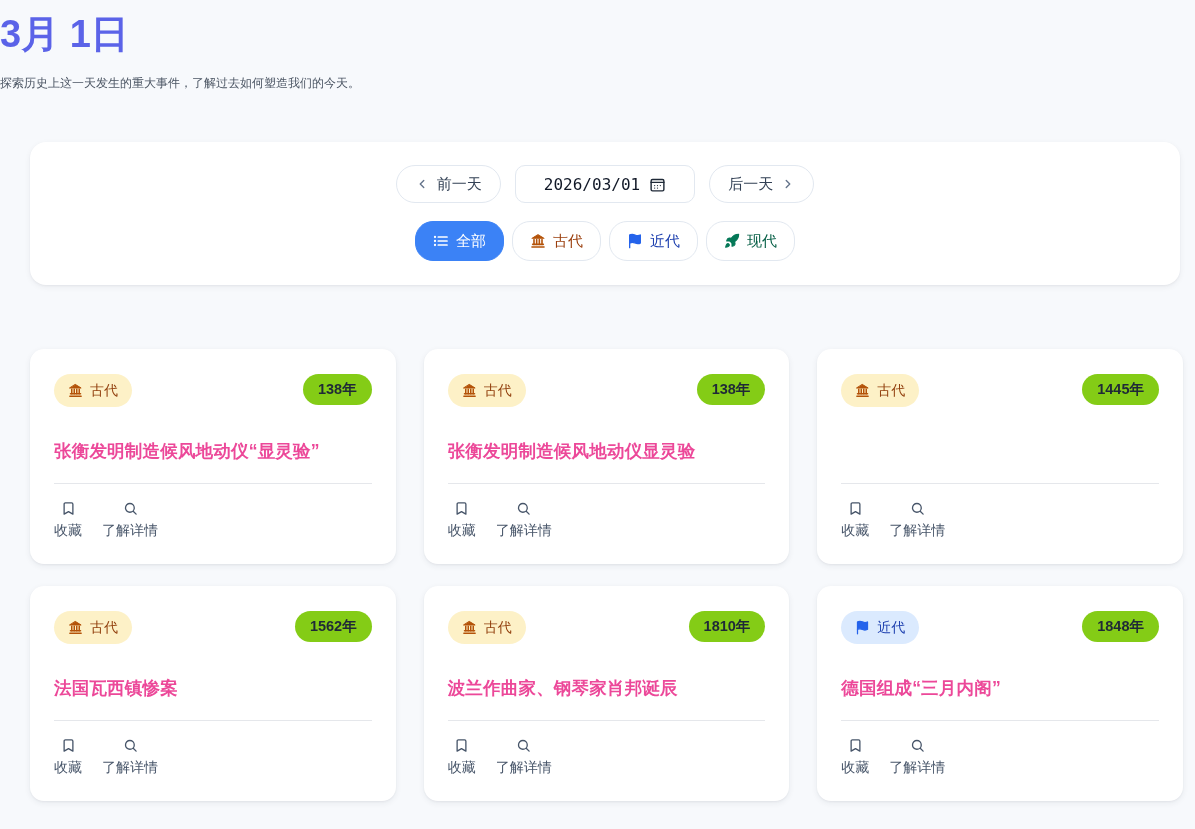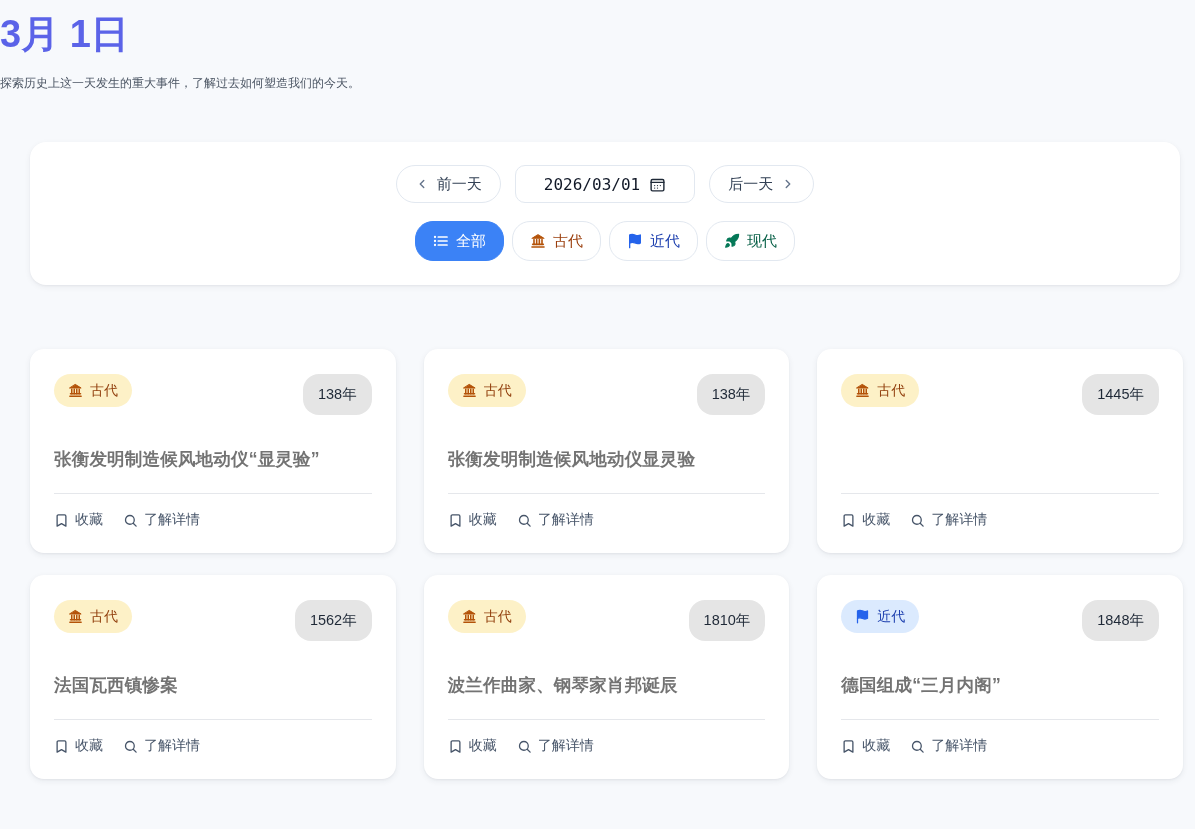--- a/index.html
+++ b/index.html
@@ -67,34 +67,35 @@
   .badge {
     display: inline-flex; align-items: center; gap: 7px;
     height: 33px; padding: 0 14px; border-radius: 17px; font-size: 14px;
   }
   .badge.ancient { background: #fdf1c7; color: #92400e; }
   .badge.modern { background: #dbeafe; color: #1e40af; }
   .badge .flag-icon { display: none; }
   .badge.modern .flag-icon { display: inline-flex; }
   .year-pill {
     display: inline-flex; align-items: center;
-    height: 41px; padding: 0 15px; border-radius: 16px;
-    background: #e5e5e5; color: #1f2937; font-size: 14.5px; font-weight: normal;
+    height: 31px; padding: 0 15px; border-radius: 16px;
+    background: #84cc16; color: #1f2937; font-size: 14.5px; font-weight: bold;
   }
   .card-title {
-    margin-top: 30px; font-size: 17.5px; font-weight: 600; color: #737373;
+    margin-top: 30px; font-size: 17.5px; font-weight: 600; color: #ec4899;
     line-height: 28px; letter-spacing: .2px;
   }
   .card-spacer { flex: 1 1 auto; min-height: 18px; }
   .card-divider { border: none; border-top: 1px solid #e5e7eb; }
   .card-footer { display: flex; align-items: center; gap: 20px; padding-top: 17px; }
   .card-action {
     display: inline-flex; align-items: center; gap: 6px;
     font-size: 14px; color: #475569; cursor: pointer; background: none; border: none;
     font-family: "Liberation Sans", sans-serif;
+    flex-direction: column;
   }
   svg { display: block; }
 </style>
 </head>
 <body>
 
 <header class="page-header">
   <h1 class="page-title">3月 1日</h1>
   <p class="page-subtitle">探索历史上这一天发生的重大事件，了解过去如何塑造我们的今天。</p>
 </header>

